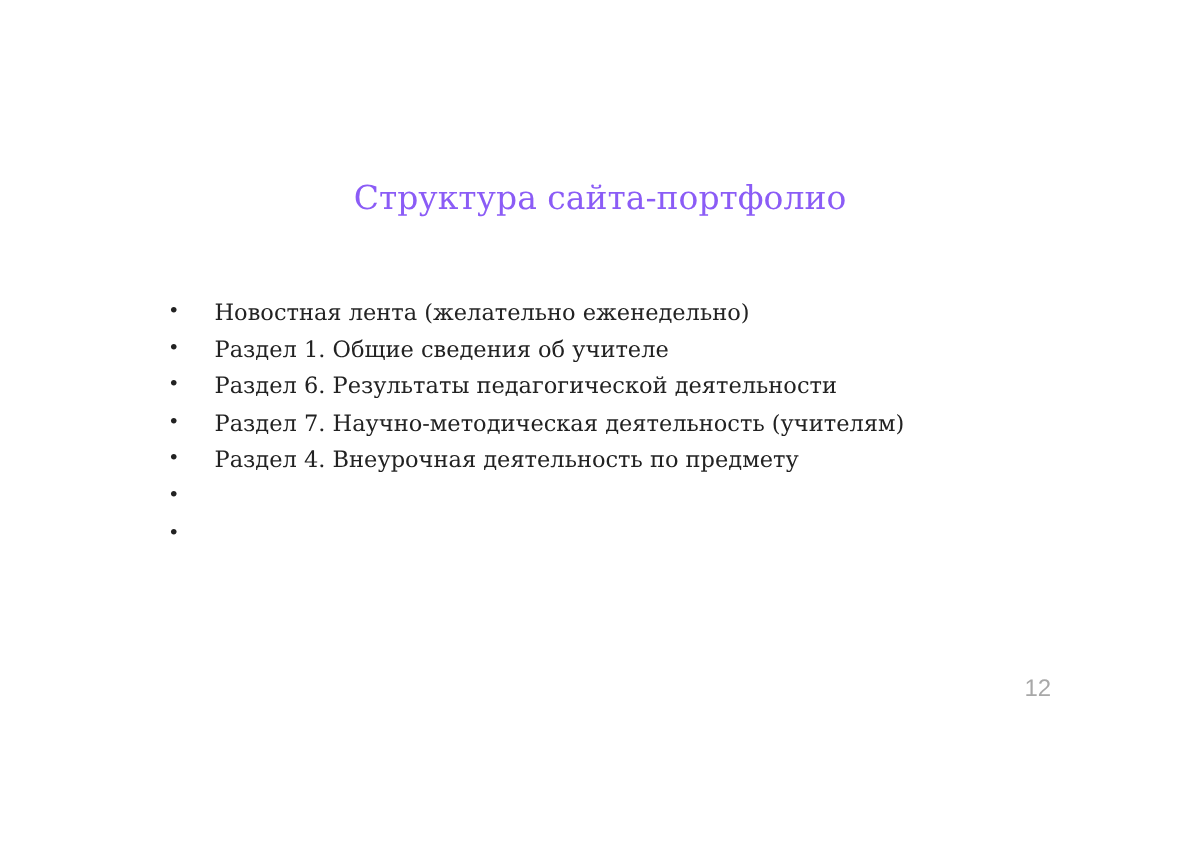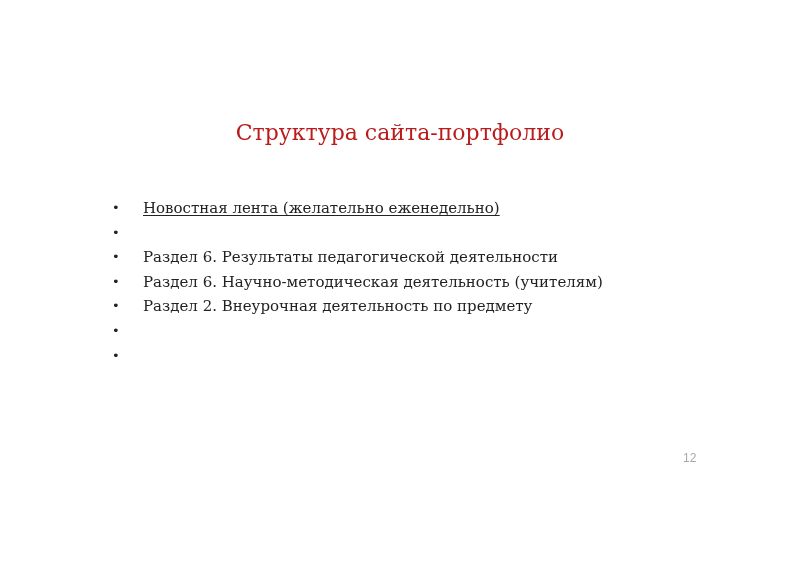--- a/index.html
+++ b/index.html
@@ -1,60 +1,61 @@
 <!DOCTYPE html>
 <html><head>
   <meta charset="utf-8">
   <style>
     html, body { margin: 0; padding: 0; background: #ffffff; }
     body { width: 800px; height: 566px; position: relative; overflow: hidden; }
     .slide { position: absolute; left: 0; top: 0; width: 800px; height: 566px; background: #ffffff; }
     .title {
       position: absolute; left: 0; top: 120px; width: 800px; text-align: center;
       font-family: "DejaVu Serif", "Liberation Serif", serif;
-      font-size: 22px; color: #b91c1c; letter-spacing: 0px;
+      font-size: 22px; color: #8b5cf6; letter-spacing: 0px;
     }
     .list {
       position: absolute; left: 112px; top: 196px; margin: 0; padding: 0; list-style: none;
       font-family: "DejaVu Serif", "Liberation Serif", serif;
       font-size: 15px; color: #222222;
     }
     .list li { position: relative; height: 24.6px; line-height: 24px; padding-left: 31px; white-space: nowrap; }
     .bullet { position: absolute; left: 0; top: 0; font-family: "DejaVu Sans", sans-serif; font-size: 13px; color: #222; }
-    .u { text-decoration: underline; text-underline-offset: 2px; }
+    .u { text-underline-offset: 2px; }
     .page-num {
       position: absolute; left: 683px; top: 451px;
-      font-family: "Liberation Sans", sans-serif; font-size: 12px; color: #a8a8a8;
+      font-family: "Liberation Sans", sans-serif; font-size: 16px; color: #a8a8a8;
     }
   </style>
 </head>
 <body>
 
 <div class="slide">
   <div class="title">Структура сайта-портфолио</div>
 
   <ul class="list">
     <li>
       <span class="bullet">•</span>
       <span class="u">Новостная лента (желательно еженедельно)</span>
     </li>
     <li>
       <span class="bullet">•</span>
+      <span>Раздел 1. Общие сведения об учителе</span>
     </li>
     <li>
       <span class="bullet">•</span>
       <span>Раздел 6. Результаты педагогической деятельности</span>
     </li>
     <li>
       <span class="bullet">•</span>
-      <span>Раздел 6. Научно-методическая деятельность (учителям)</span>
+      <span>Раздел 7. Научно-методическая деятельность (учителям)</span>
     </li>
     <li>
       <span class="bullet">•</span>
-      <span>Раздел 2. Внеурочная деятельность по предмету</span>
+      <span>Раздел 4. Внеурочная деятельность по предмету</span>
     </li>
     <li>
       <span class="bullet">•</span>
     </li>
     <li>
       <span class="bullet">•</span>
     </li>
   </ul>
 
   <div class="page-num">12</div>

